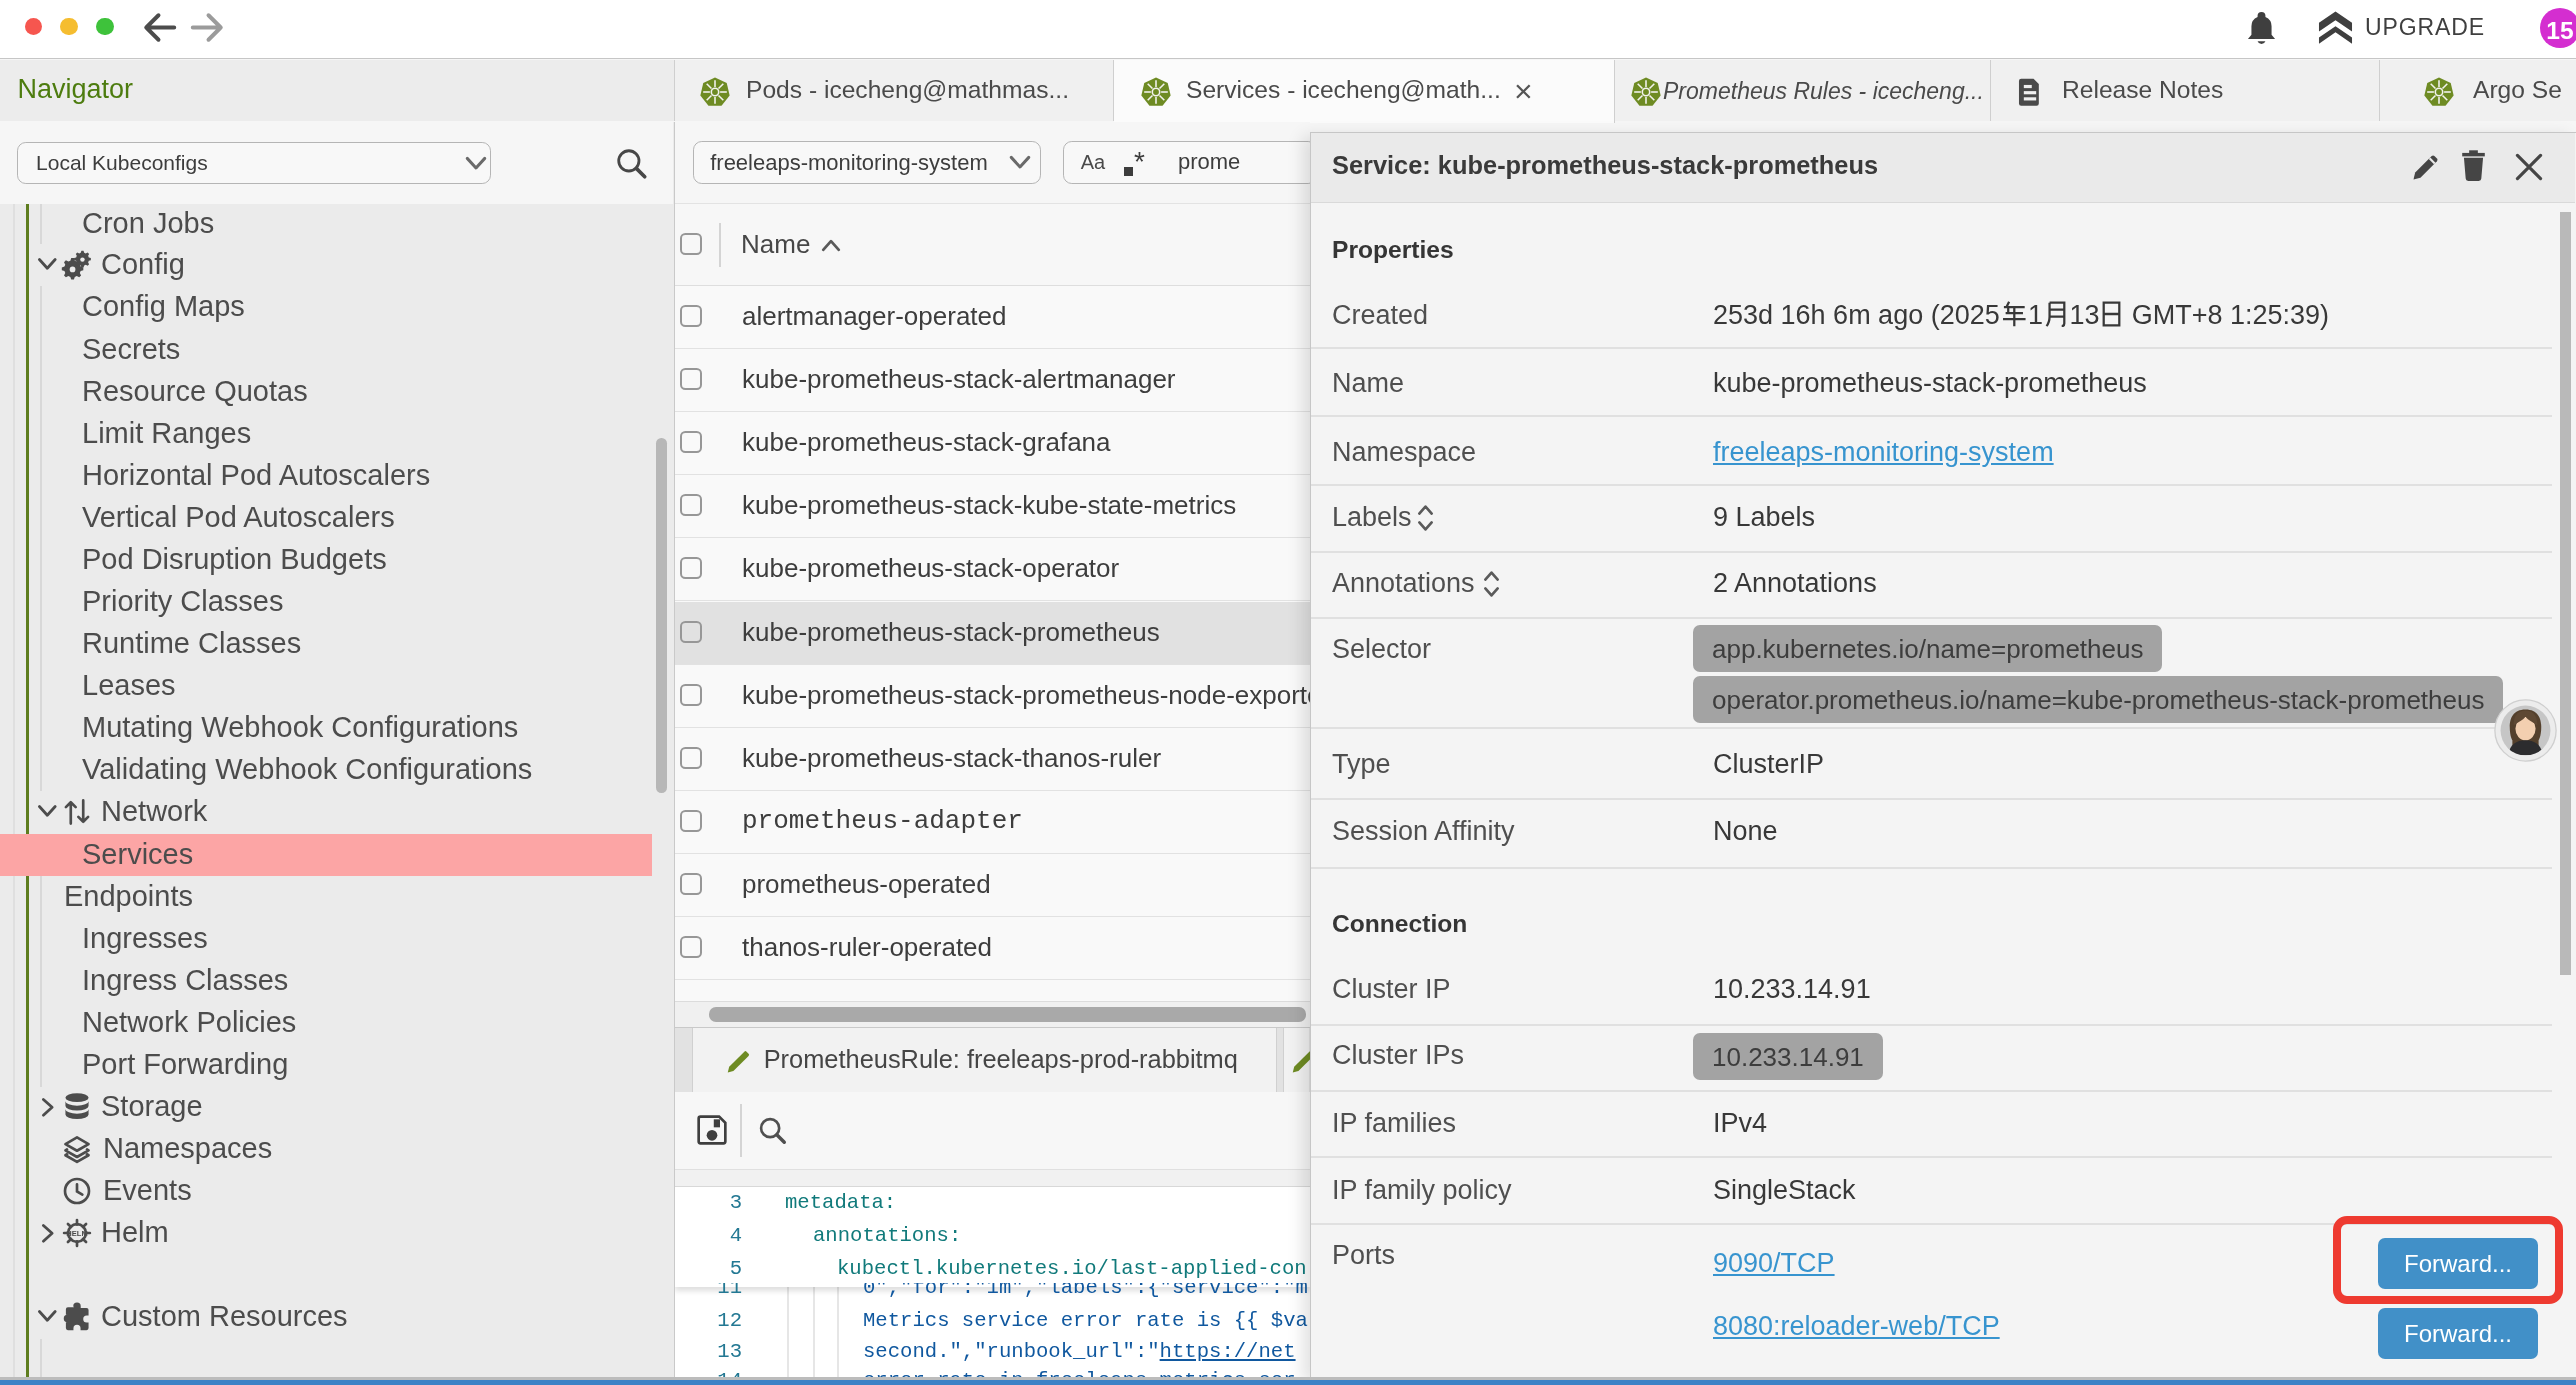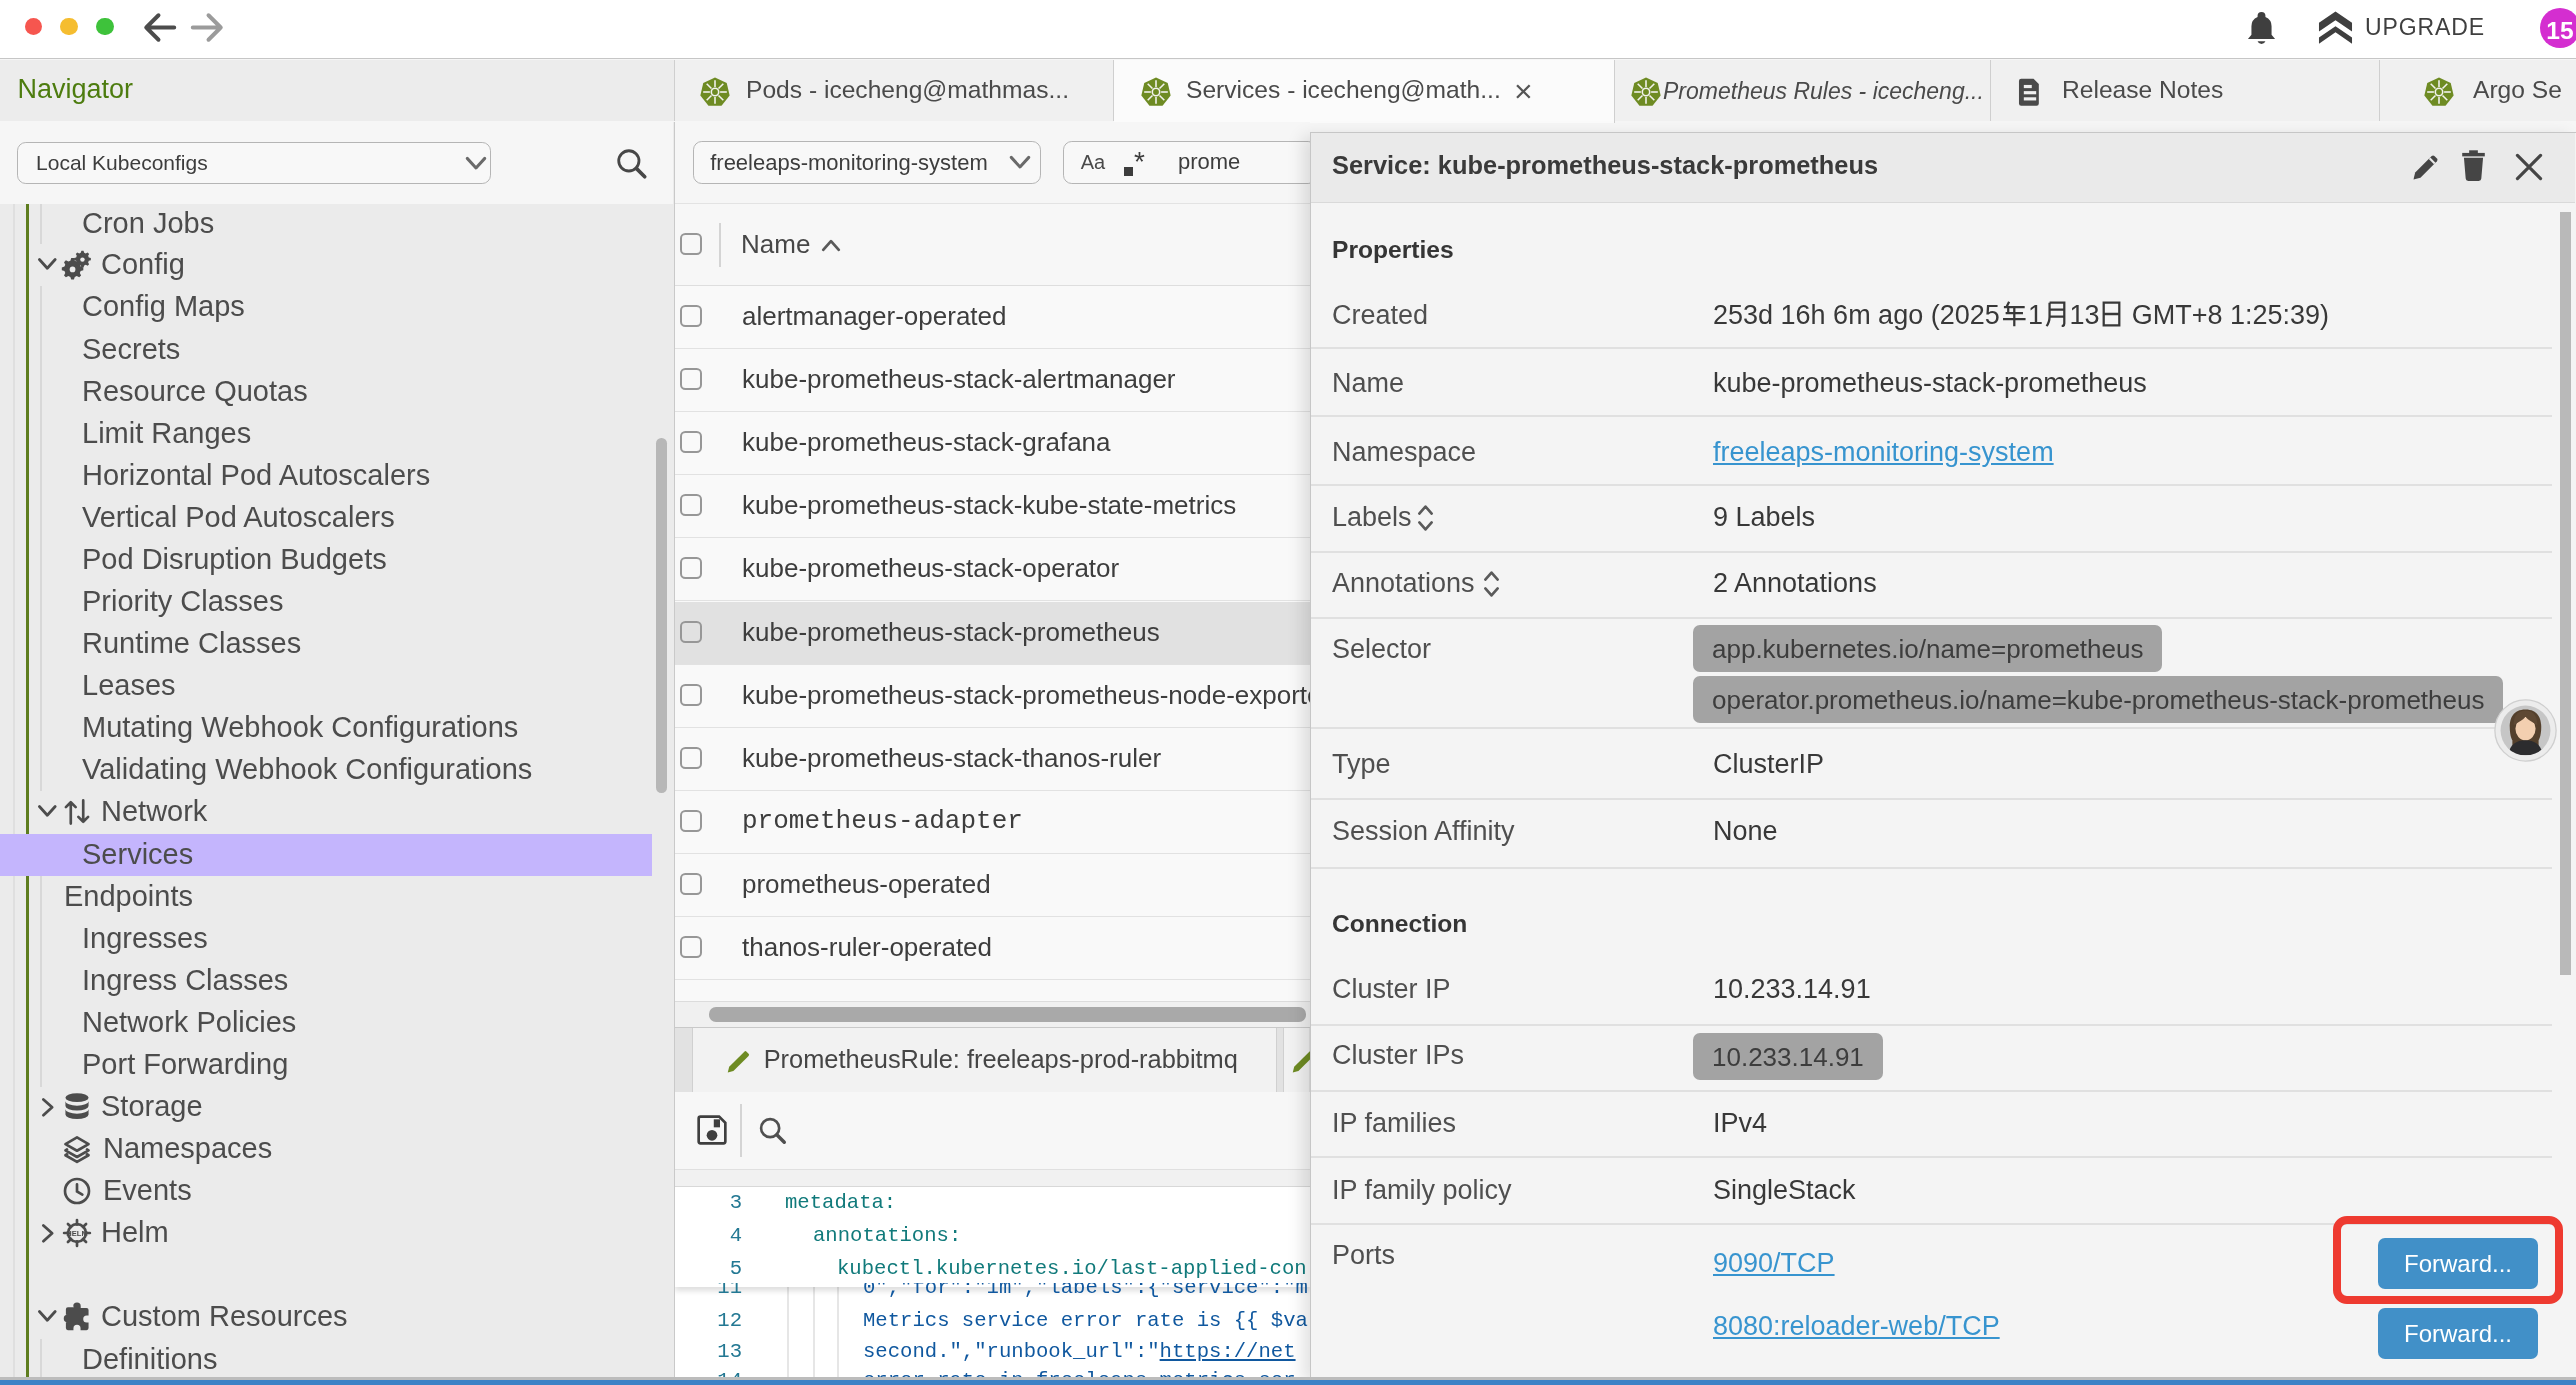--- a/index.html
+++ b/index.html
@@ -225,21 +225,21 @@
             <path d="M5 4 L14 14 L23 4" stroke="#4c4c4c" stroke-width="3.2" fill="none" stroke-linecap="round" stroke-linejoin="round"></path>
           </svg>
           <svg style="position:absolute;left:61px;top:5.3px" width="32" height="32" viewBox="0 0 36 36">
             <g stroke="#4c4c4c" stroke-width="3" fill="none" stroke-linecap="round" stroke-linejoin="round">
 <path d="M11 31 V7 M11 7 L5.5 12.5 M11 7 L16.5 12.5"></path>
               <path d="M25 5 V29 M25 29 L19.5 23.5 M25 29 L30.5 23.5"></path>
             </g>
           </svg>
           <div class="lbl" style="left:101px;">Network</div>
         </div>
-      <div class="trow" style="top:630px;background:#c4b5fd;">
+      <div class="trow" style="top:630px;background:#fca5a5;">
           <div class="lbl" style="left:82px;">Services</div>
         </div>
       <div class="trow" style="top:672px;">
           <div class="lbl" style="left:64px;text-align:center;">Endpoints</div>
         </div>
       <div class="trow" style="top:714px;">
           <div class="lbl" style="left:82px;">Ingresses</div>
         </div>
       <div class="trow" style="top:756px;">
           <div class="lbl" style="left:82px;">Ingress Classes</div>
@@ -303,23 +303,20 @@
           <div class="lbl" style="left:101px;">Helm</div>
         </div>
       <div class="trow" style="top:1092px;">
           <svg style="position:absolute;left:35px;top:12.3px" width="24.6" height="17.5" viewBox="0 0 28 20">
             <path d="M5 4 L14 14 L23 4" stroke="#4c4c4c" stroke-width="3.2" fill="none" stroke-linecap="round" stroke-linejoin="round"></path>
           </svg>
           <svg style="position:absolute;left:61px;top:5.3px" width="32" height="32" viewBox="0 0 36 36">
             <path d="M13.8 6 a4.2 4.2 0 0 1 8.4 0 v1.8 h6.5 a2.3 2.3 0 0 1 2.3 2.3 v6.2 h-2 a4.0 4.0 0 0 0 0 8 h2 v6.2 a2.3 2.3 0 0 1 -2.3 2.3 h-6.7 v-2 a4.0 4.0 0 0 0 -8 0 v2 h-6.2 a2.3 2.3 0 0 1 -2.3 -2.3 v-6.5 h1.8 a4.2 4.2 0 0 1 0 -8.4 h-1.8 v-6.2 a2.3 2.3 0 0 1 2.3 -2.3 h6.7 z" fill="#4c4c4c"></path>
           </svg>
           <div class="lbl" style="left:101px;">Custom Resources</div>
-        </div>
-      <div class="trow" style="top:1135px;">
-          <div class="lbl" style="left:82px;">Definitions</div>
         </div>
       <div style="position:absolute;left:656px;top:234px;width:10.5px;height:355px;background:#b7b7b7;border-radius:5.3px"></div>
     </div>
   </div>
 
   <div class="abs main">
     <div class="main-toolbar">
       <div class="selectbox" style="left:17.5px; top:19px; width:348px; height:43px;">
         <span style="position:absolute; left:16.7px; top:8px; font-size:22px; color:#3d3d3d;">freeleaps-monitoring-system</span>
         <svg style="position:absolute;left:311px;top:11.4px" width="30" height="21" viewBox="0 0 34 24">

